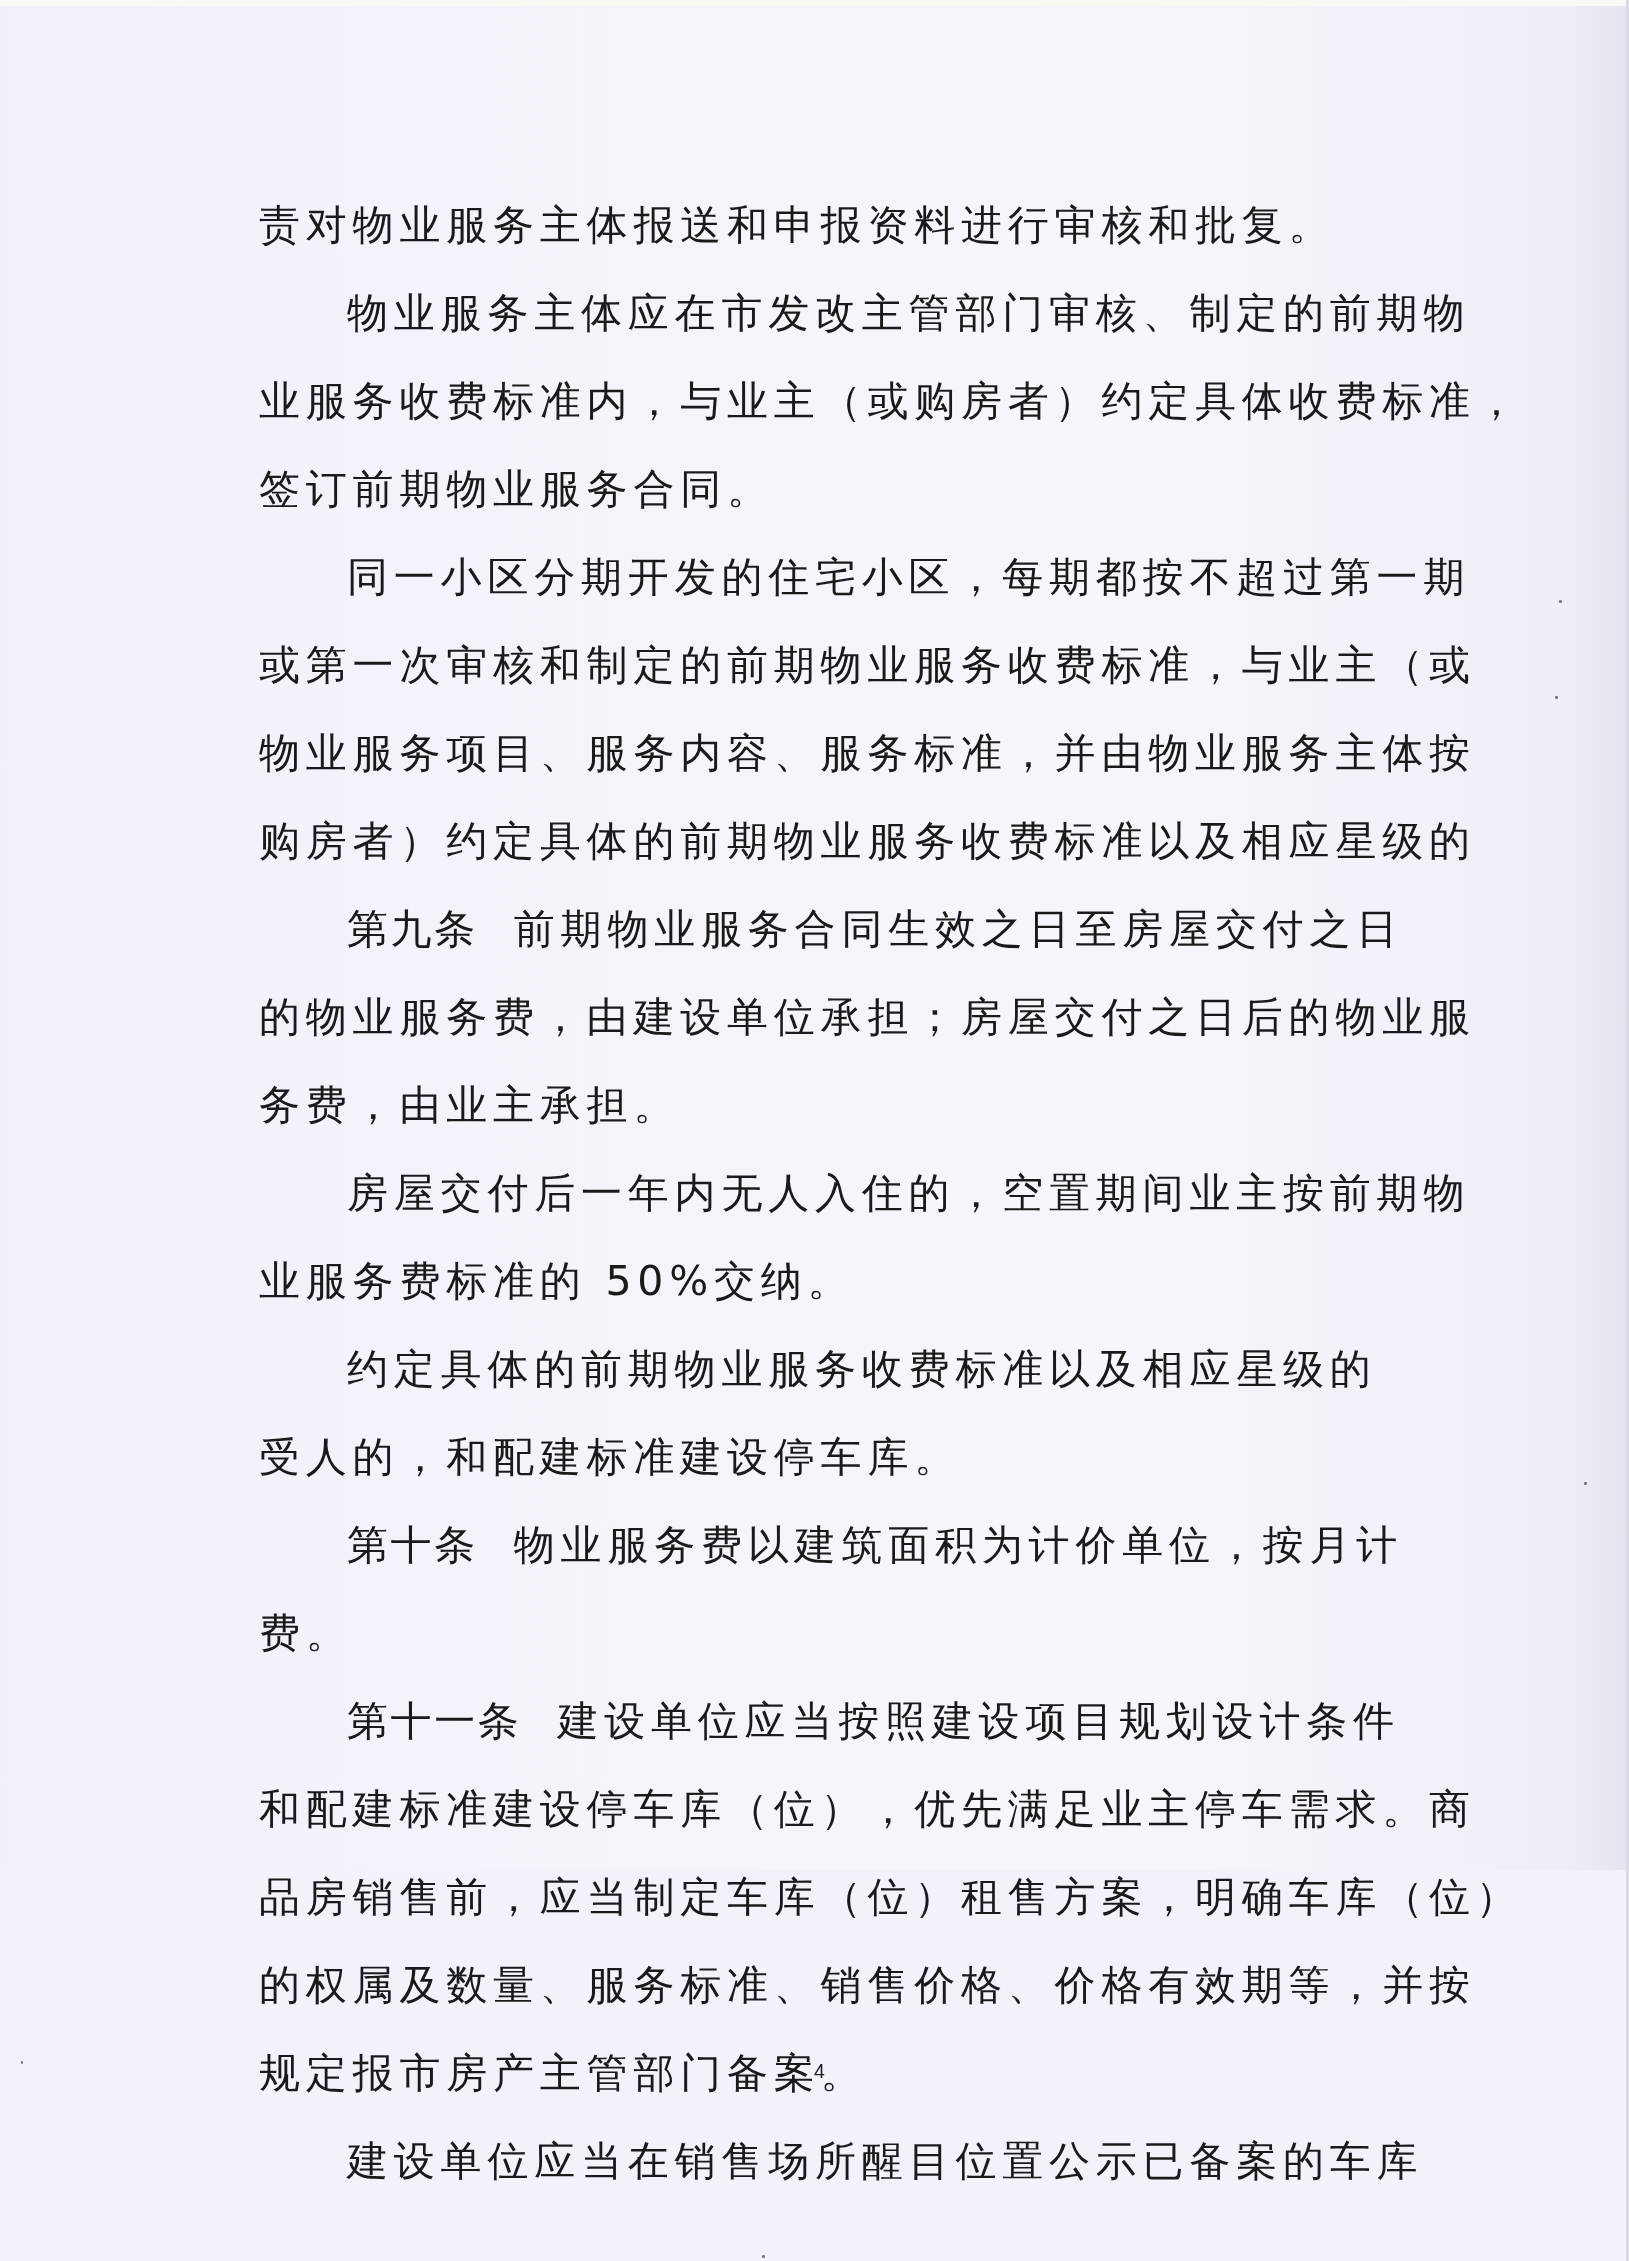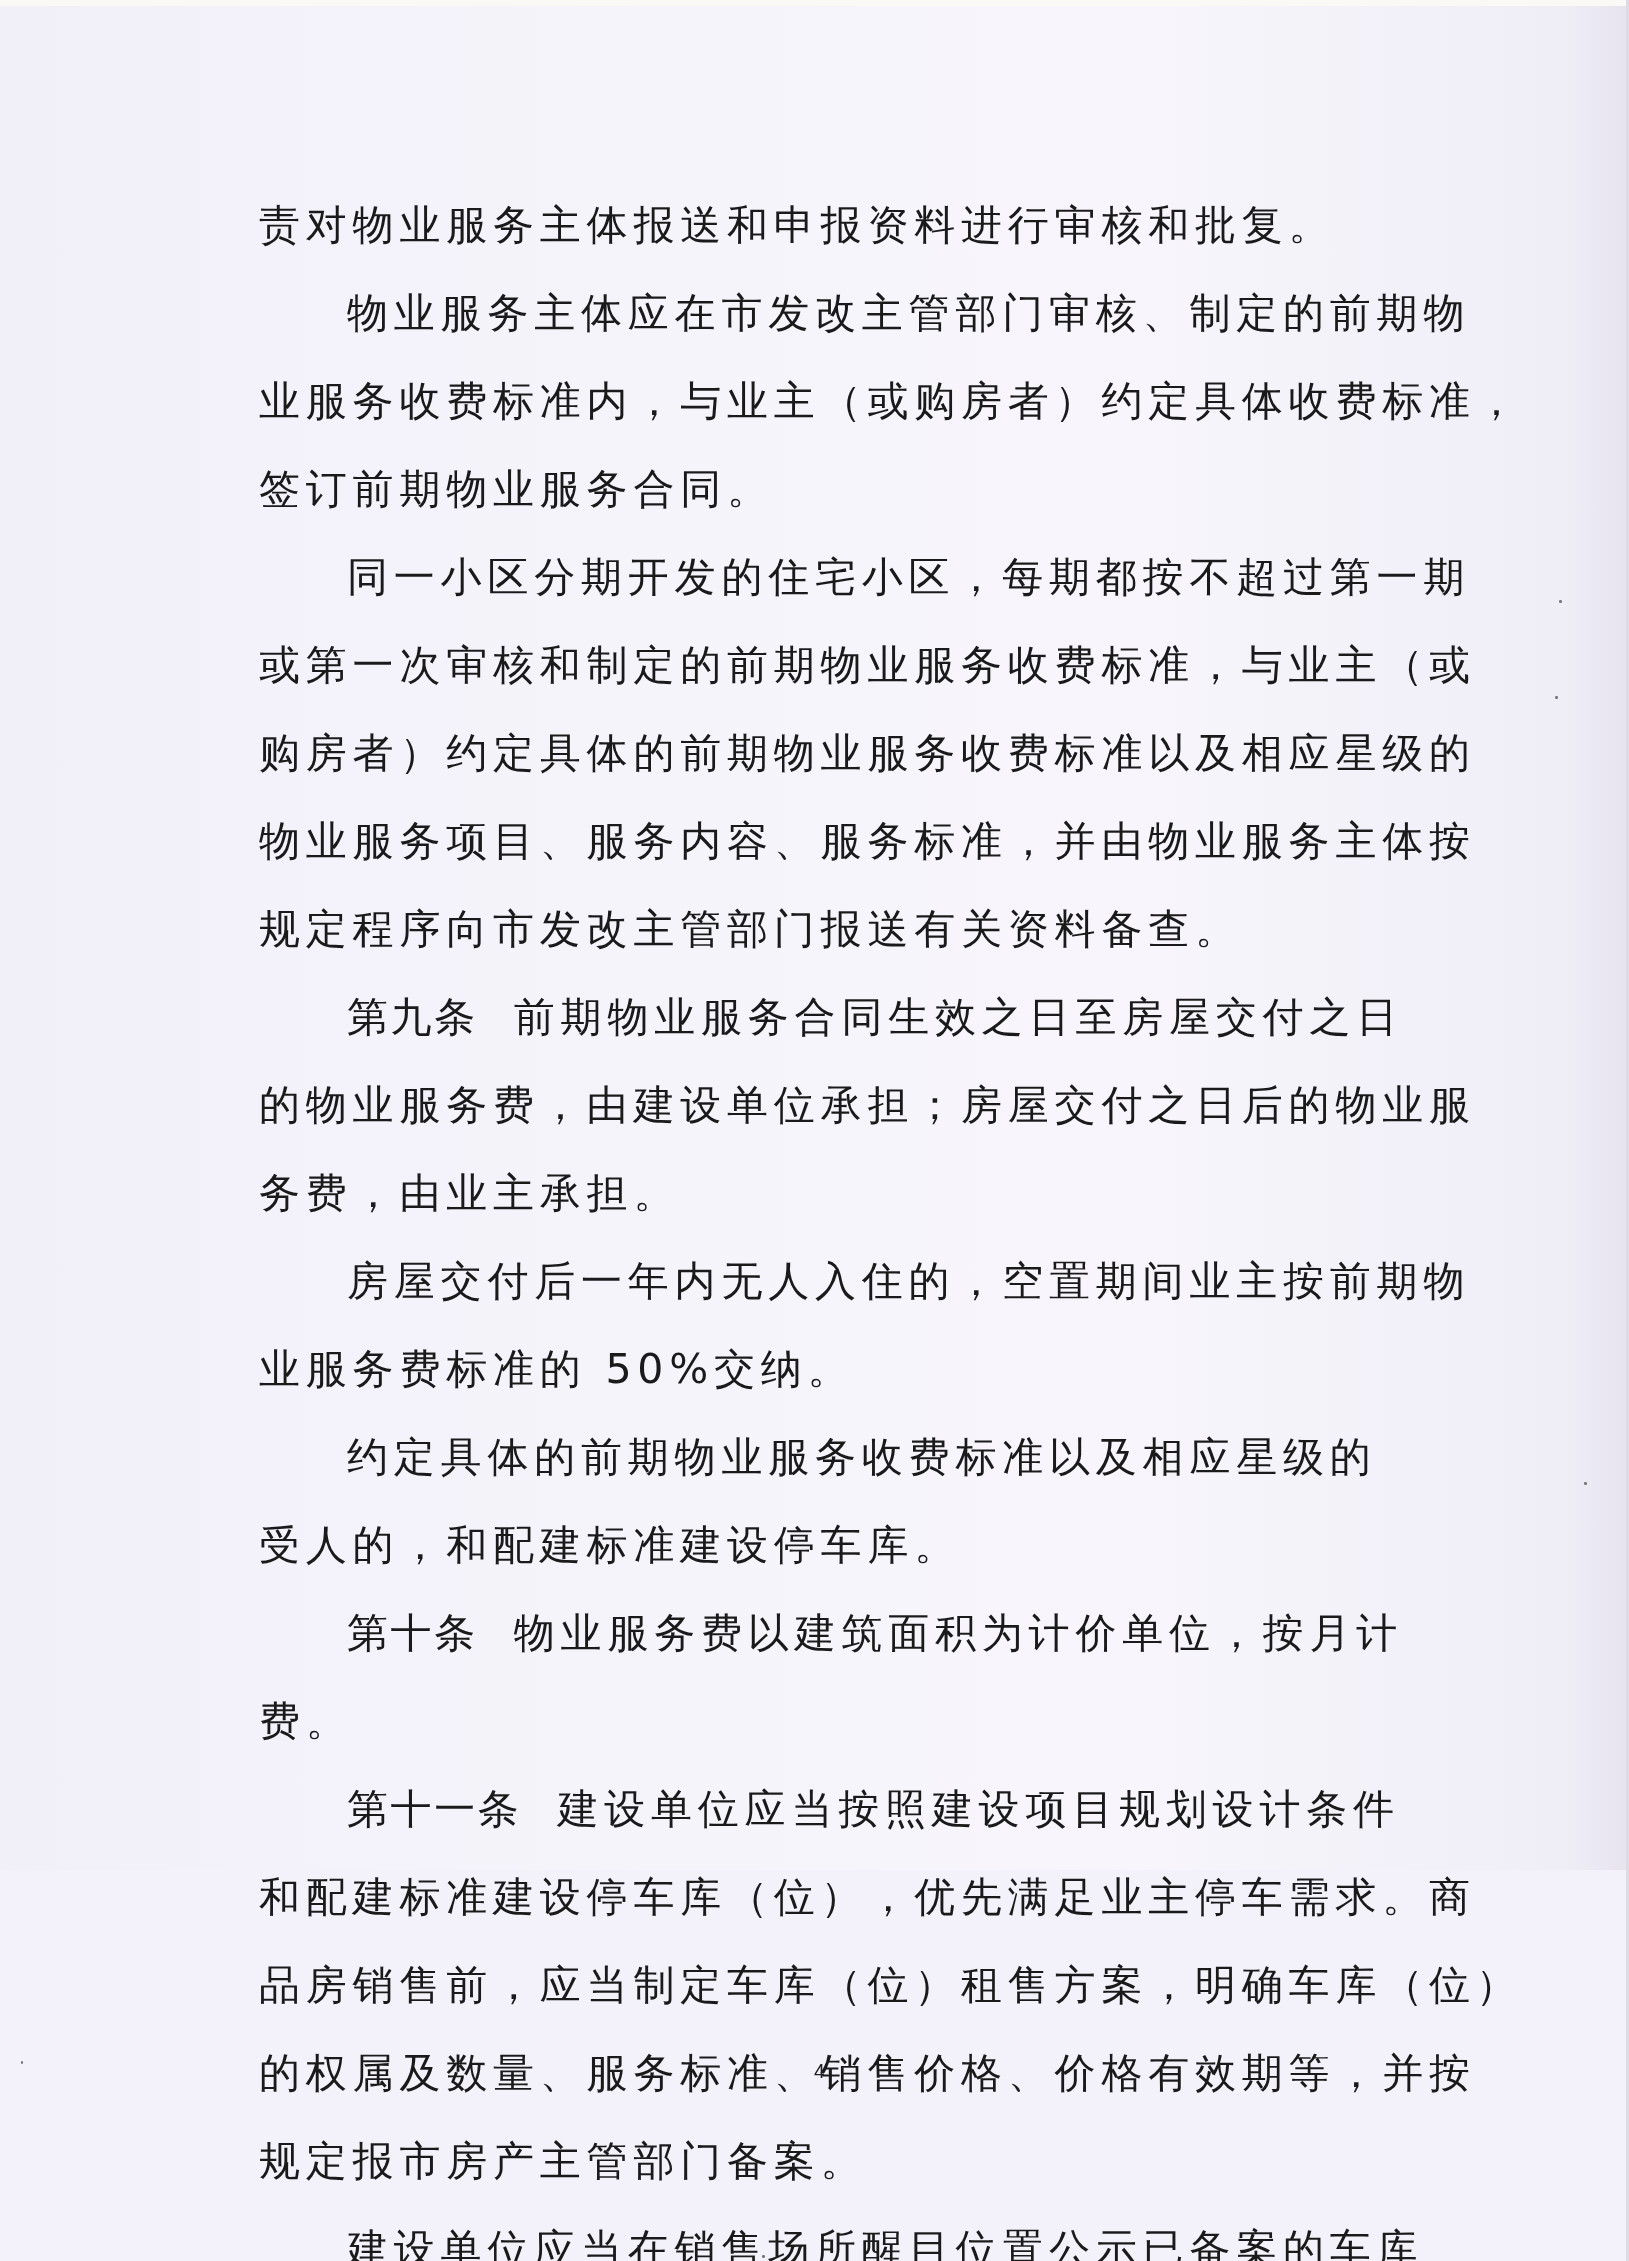--- a/index.html
+++ b/index.html
@@ -73,23 +73,22 @@
   <div class="content">
 
     <div class="line">责对物业服务主体报送和申报资料进行审核和批复。</div>
 
     <div class="line indent">物业服务主体应在市发改主管部门审核、制定的前期物</div>
     <div class="line">业服务收费标准内，与业主（或购房者）约定具体收费标准，</div>
     <div class="line">签订前期物业服务合同。</div>
 
     <div class="line indent">同一小区分期开发的住宅小区，每期都按不超过第一期</div>
     <div class="line">或第一次审核和制定的前期物业服务收费标准，与业主（或</div>
+    <div class="line">物业服务项目、服务内容、服务标准，并由物业服务主体按</div>
     <div class="line">购房者）约定具体的前期物业服务收费标准以及相应星级的</div>
-    <div class="line">物业服务项目、服务内容、服务标准，并由物业服务主体按</div>
-    <div class="line">规定程序向市发改主管部门报送有关资料备查。</div>
 
     <div class="line indent">
       <span class="bold">第九条</span><span class="gap"></span><span>前期物业服务合同生效之日至房屋交付之日</span>
     </div>
     <div class="line">的物业服务费，由建设单位承担；房屋交付之日后的物业服</div>
     <div class="line">务费，由业主承担。</div>
 
     <div class="line indent">房屋交付后一年内无人入住的，空置期间业主按前期物</div>
     <div class="line">业服务费标准的 50%交纳。</div>
 

